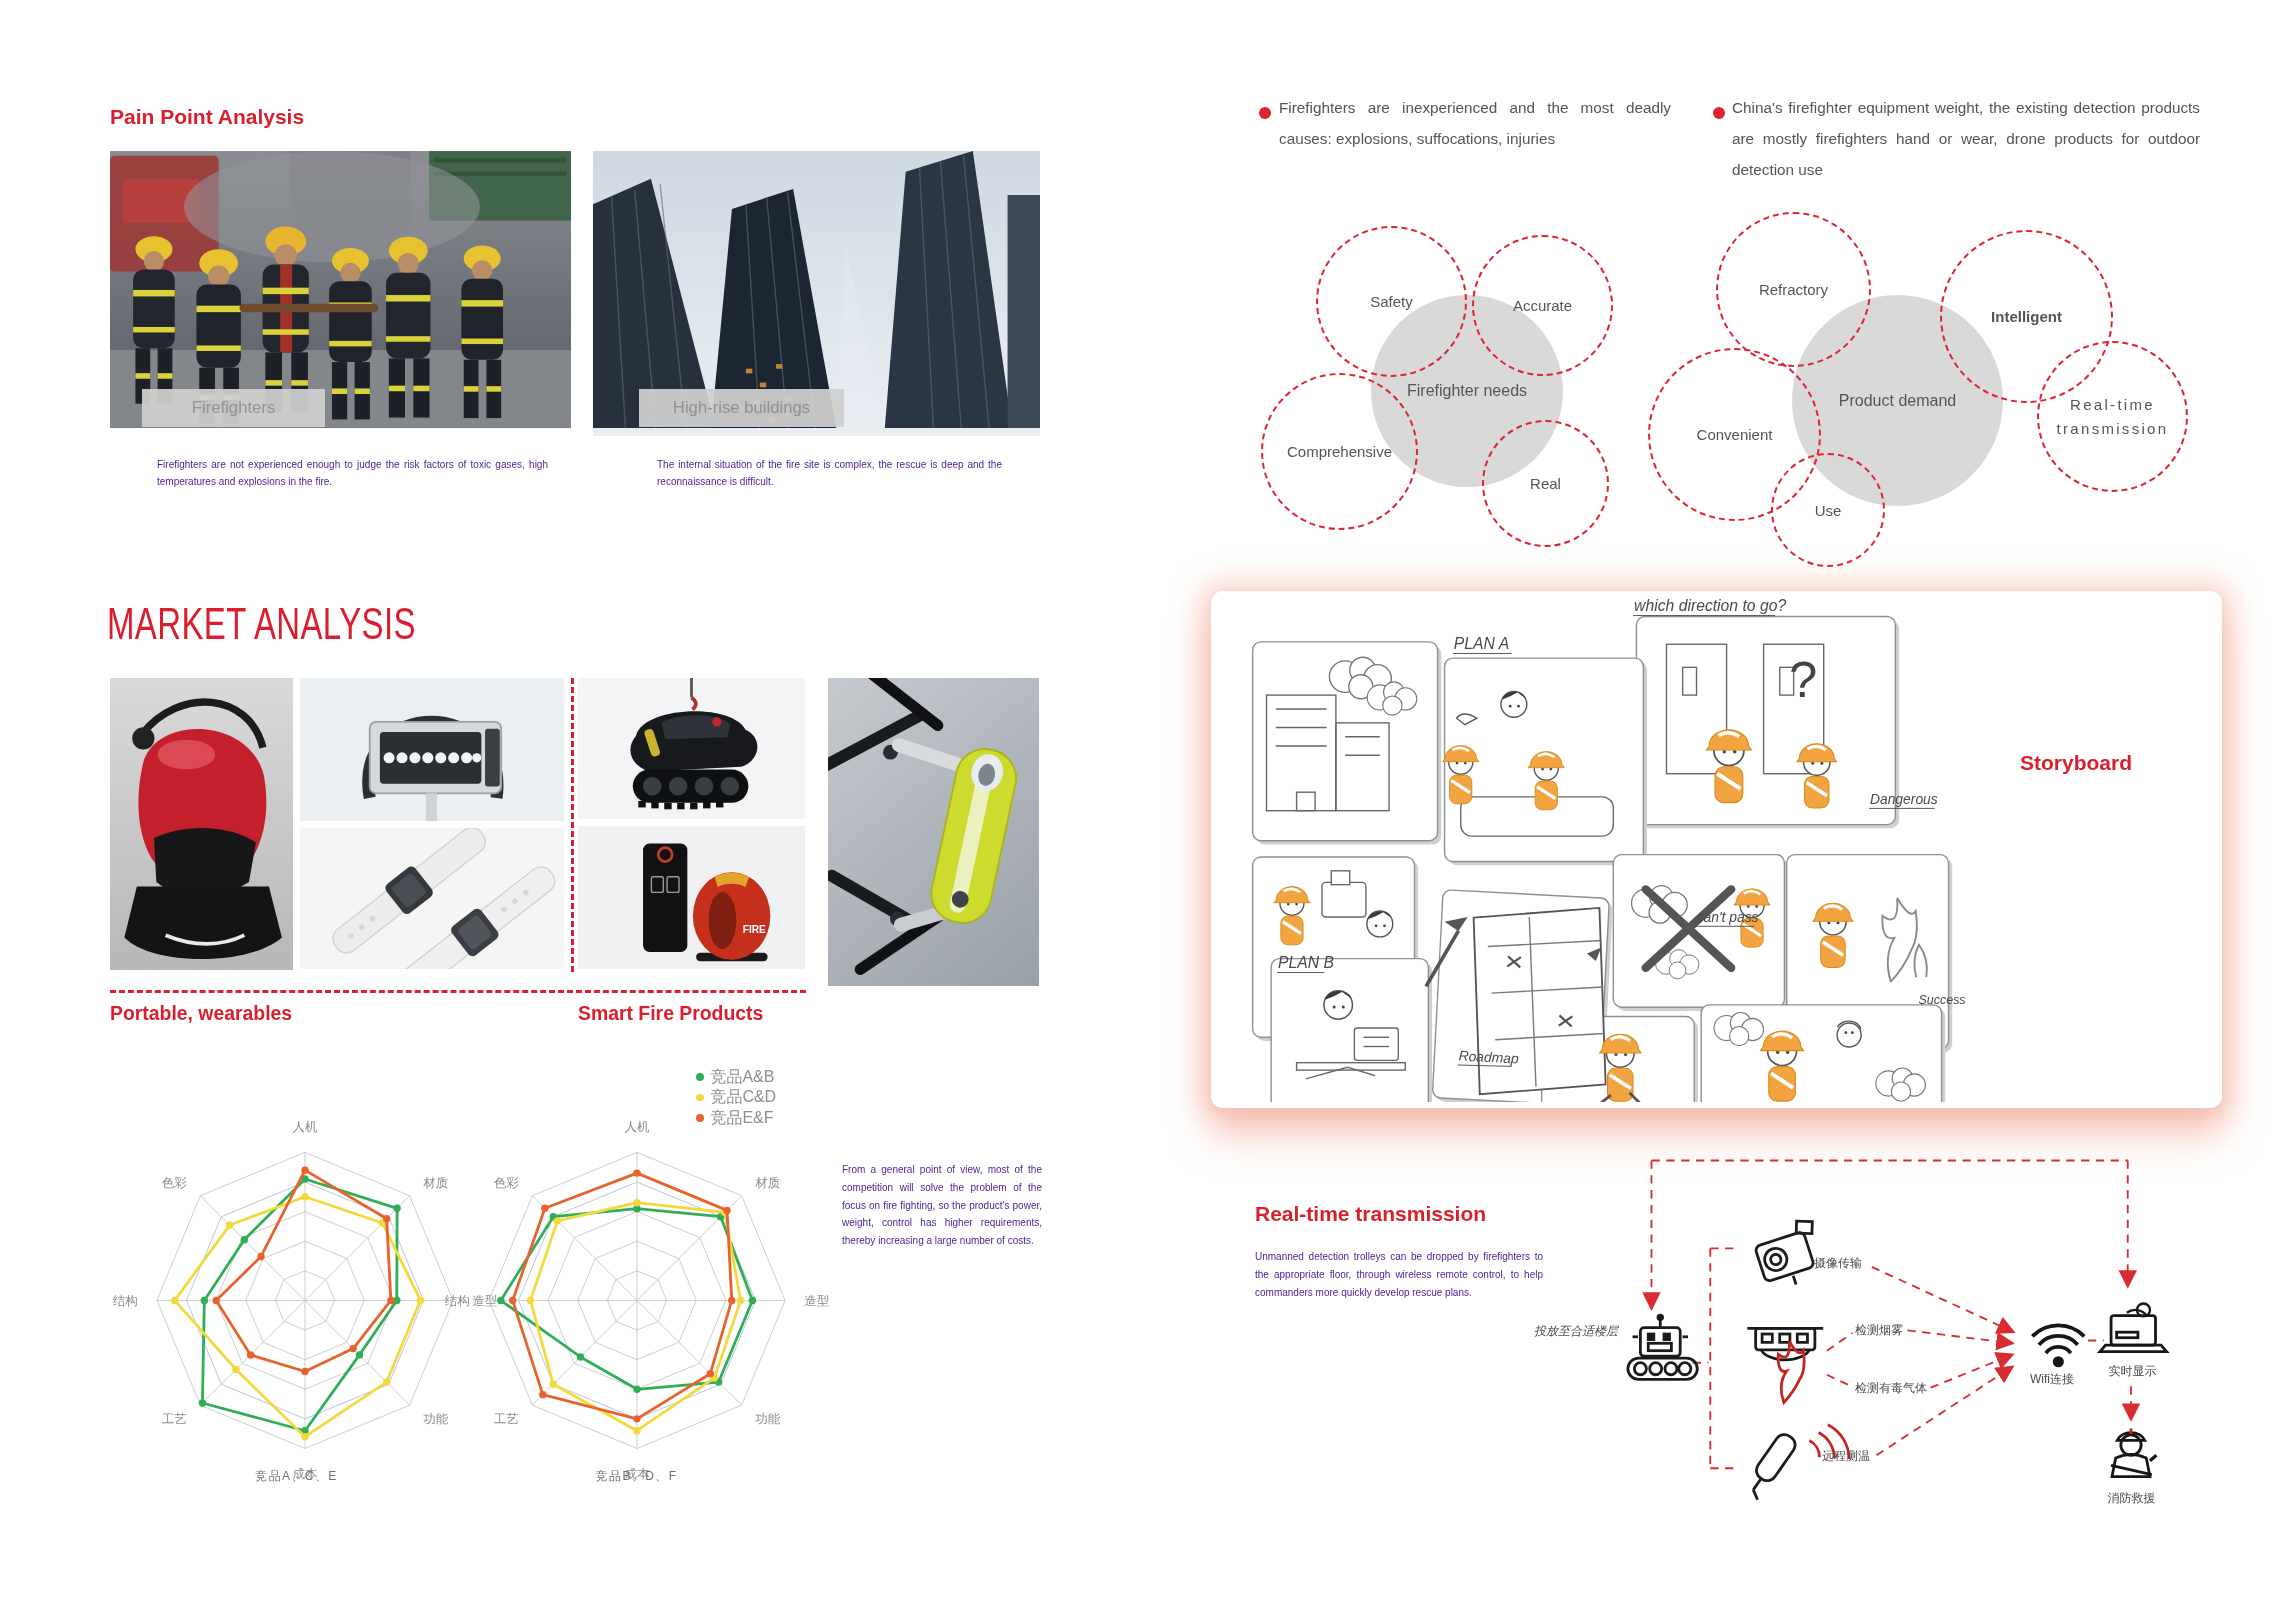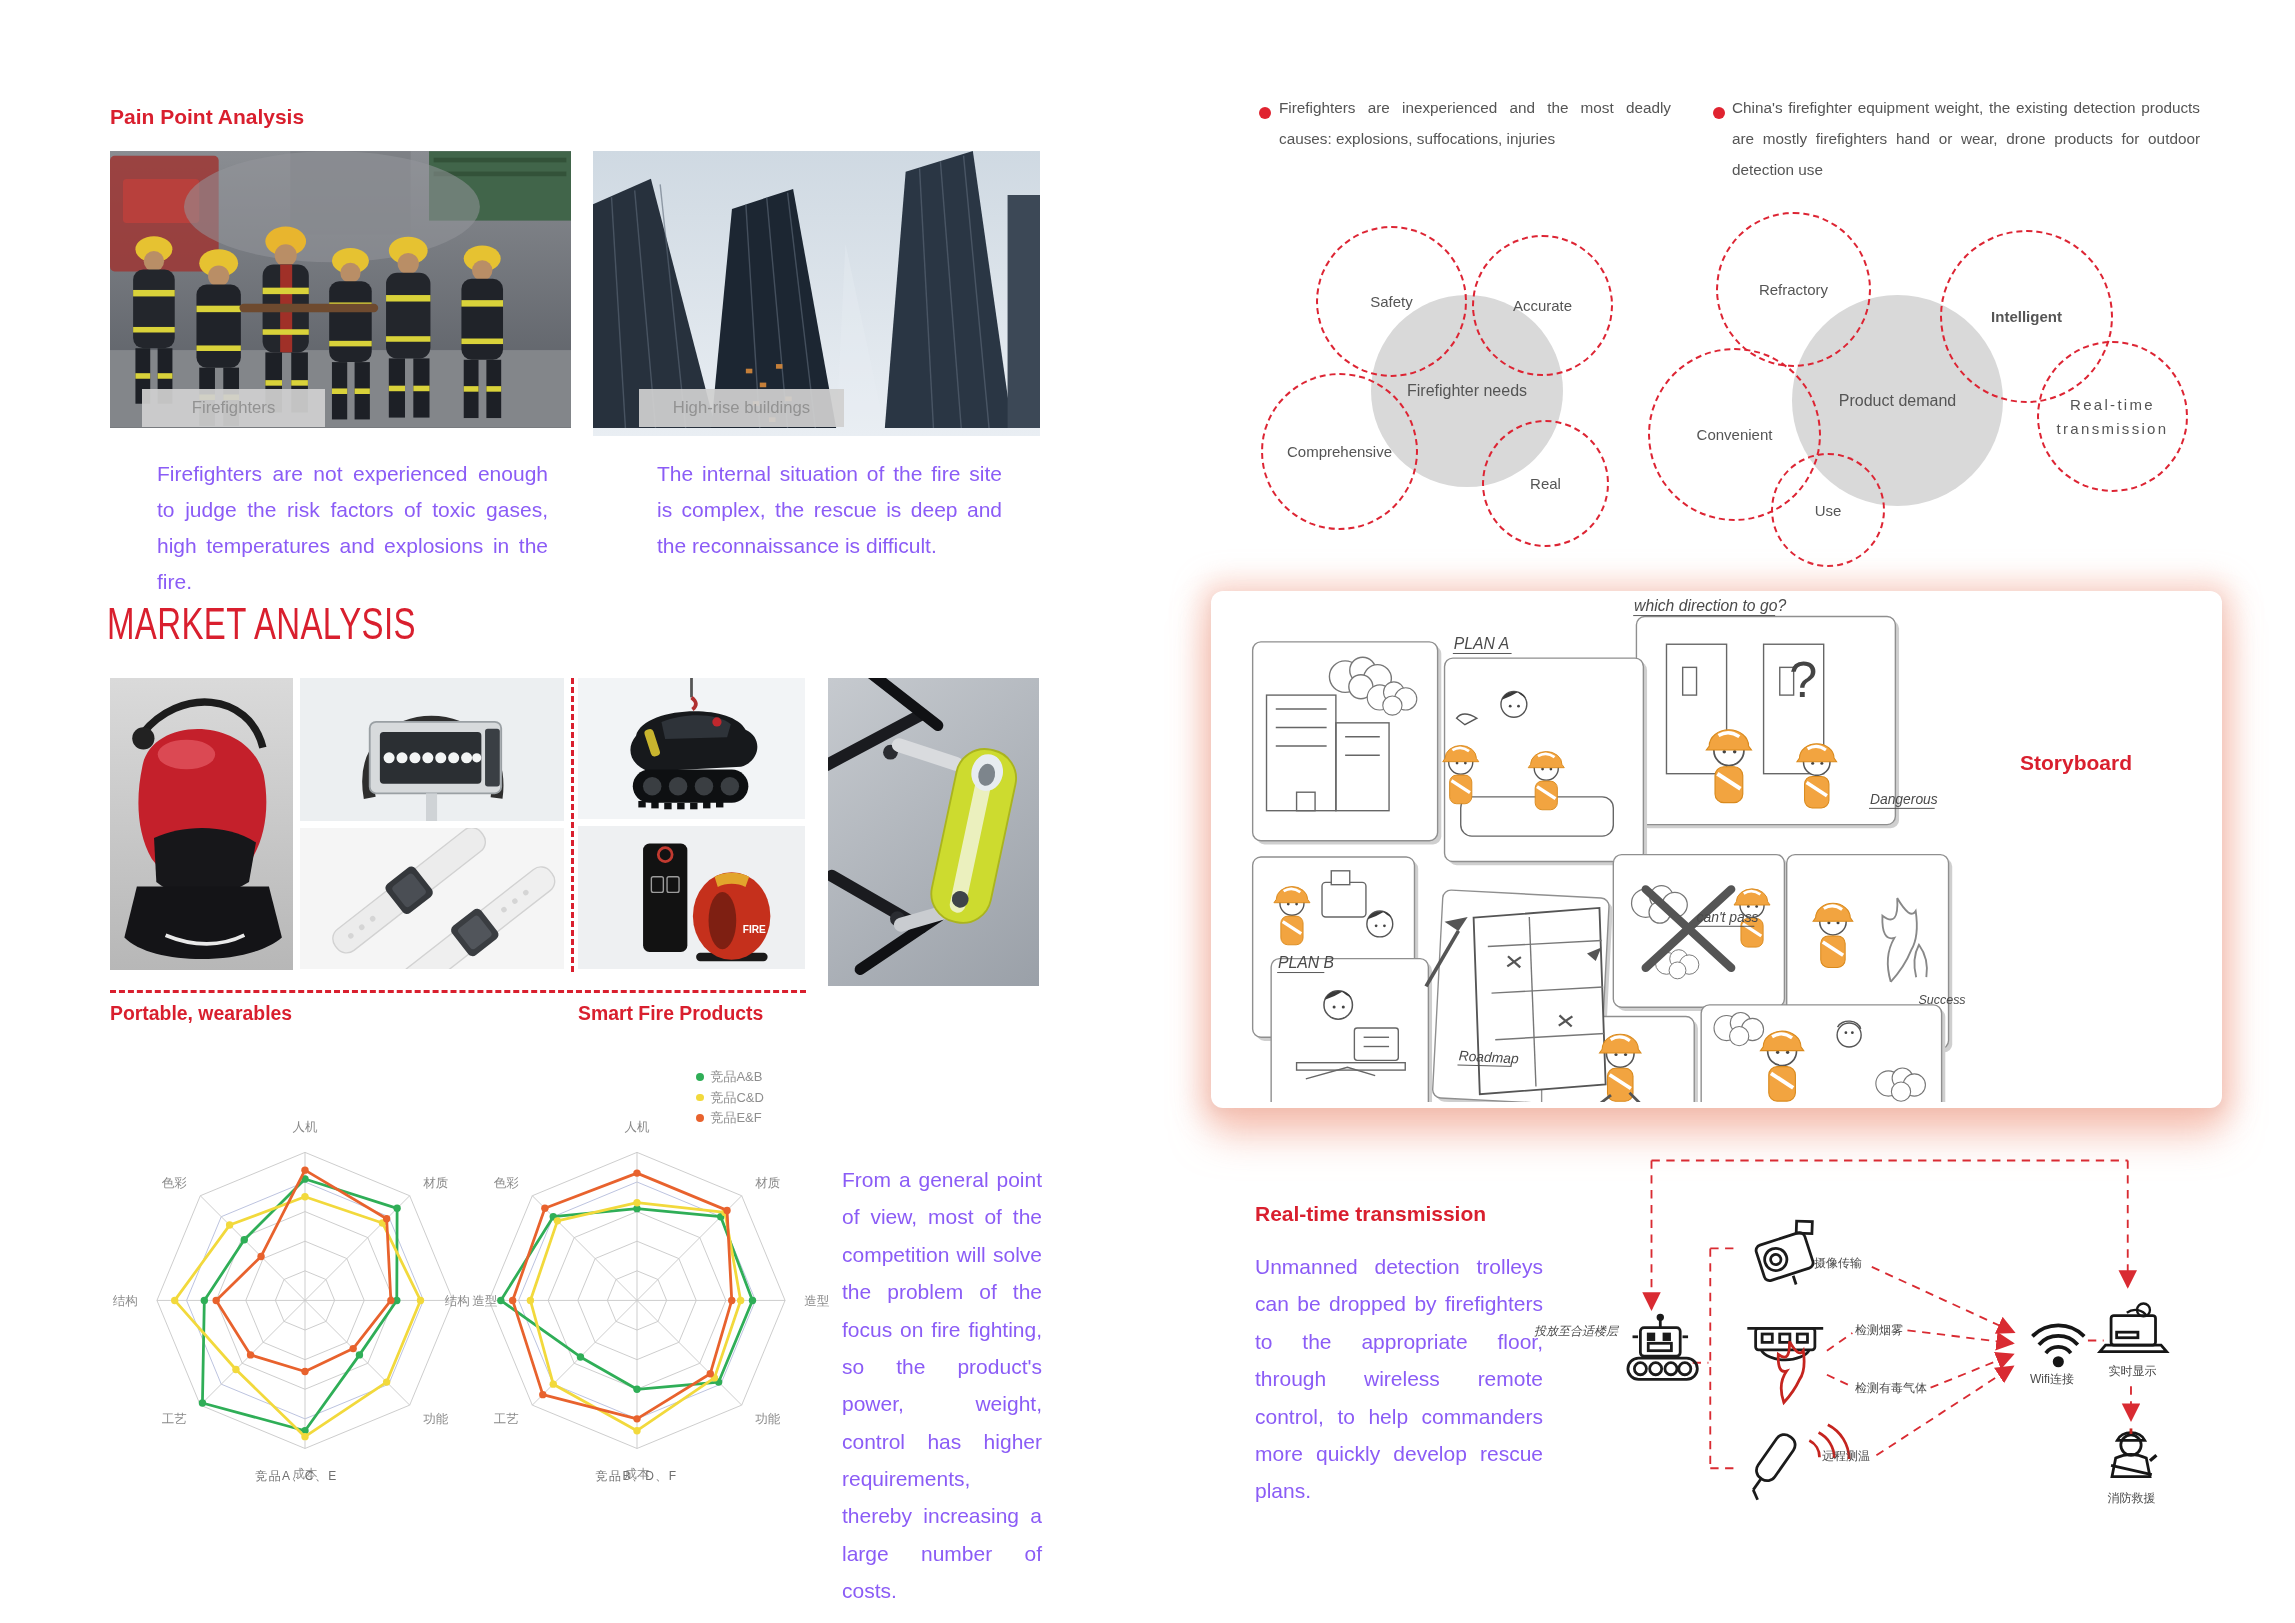--- a/index.html
+++ b/index.html
@@ -1,31 +1,31 @@
 <!DOCTYPE html>
 <html style="font-size:7.4px"><head>
 <meta charset="utf-8">
 <style>
   html,body{margin:0;padding:0;background:#ffffff;}
   #page{position:relative;width:2295px;height:1623px;background:#ffffff;overflow:hidden;
         font-family:"Liberation Sans",sans-serif;color:#555;}
   .abs{position:absolute;}
   .h-small{font-size:21px;font-weight:bold;color:#d91f2e;}
-  .body-text{font-size:21px;line-height:1.72;color:#8b5cf6;text-align:justify;}
+  .body-text{font-size:10px;line-height:1.72;color:#4c1d95;text-align:justify;}
   .photo{position:absolute;overflow:hidden;}
   .photo-cap{position:absolute;background:rgba(208,208,208,0.93);color:#929292;
              font-size:16.7px;display:flex;align-items:center;justify-content:center;}
   .market-h{font-size:44px;color:#d91f2e;font-weight:400;transform:scaleX(.75);
             transform-origin:left center;letter-spacing:0.5px;white-space:nowrap;}
   .grid-label{font-size:19.4px;font-weight:bold;color:#d91f2e;white-space:nowrap;}
   .dash-h{border-top:3.2px dashed #d91f2e;}
   .dash-v{border-left:3.2px dashed #d91f2e;}
   .legend-row{display:flex;align-items:center;height:14px;margin-bottom:6.5px;}
   .legend-dot{width:7.9px;height:7.9px;border-radius:50%;margin-right:6.5px;flex:0 0 auto;}
-  .legend-lbl{font-size:13px;color:#8e8e8e;white-space:nowrap;}
+  .legend-lbl{font-size:16px;color:#8e8e8e;white-space:nowrap;}
   .radar-cap{font-size:12px;color:#6f6f6f;text-align:center;letter-spacing:1.4px;}
   .bullet-dot{position:absolute;width:12px;height:12px;border-radius:50%;background:#e02330;}
   .bullet-text{position:absolute;font-size:15.3px;line-height:31px;color:#555;text-align:justify;}
   .gray-circle{position:absolute;background:#d9d9d9;border-radius:50%;
                display:flex;align-items:center;justify-content:center;
                font-size:16px;color:#555;}
   .dash-circle{position:absolute;border:2.3px dashed #dd2433;border-radius:50%;
                display:flex;align-items:center;justify-content:center;
                font-size:15px;color:#555;text-align:center;}
   .sb-panel{position:absolute;left:1211px;top:591px;width:1011px;height:517px;background:#fff;

